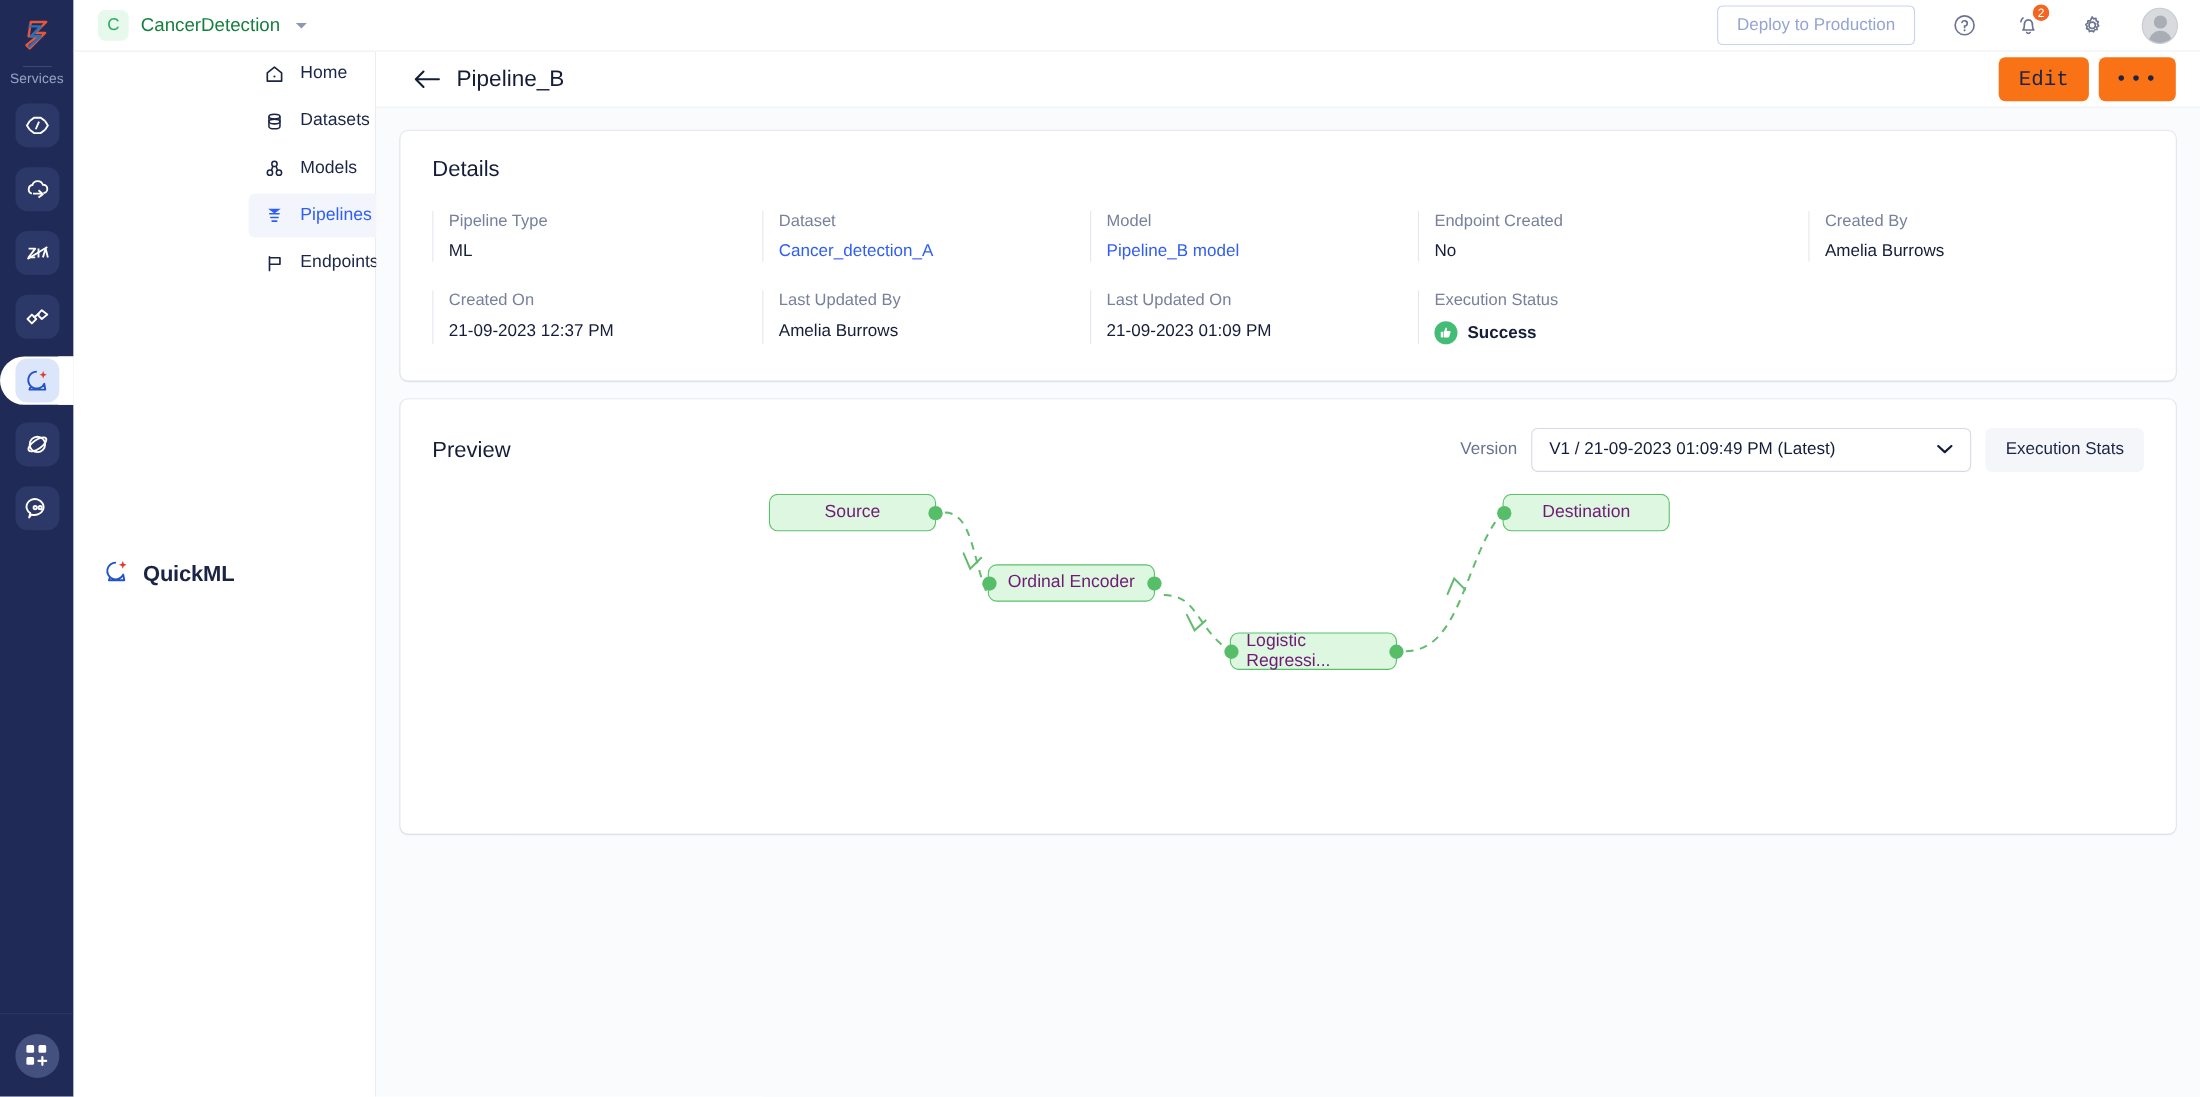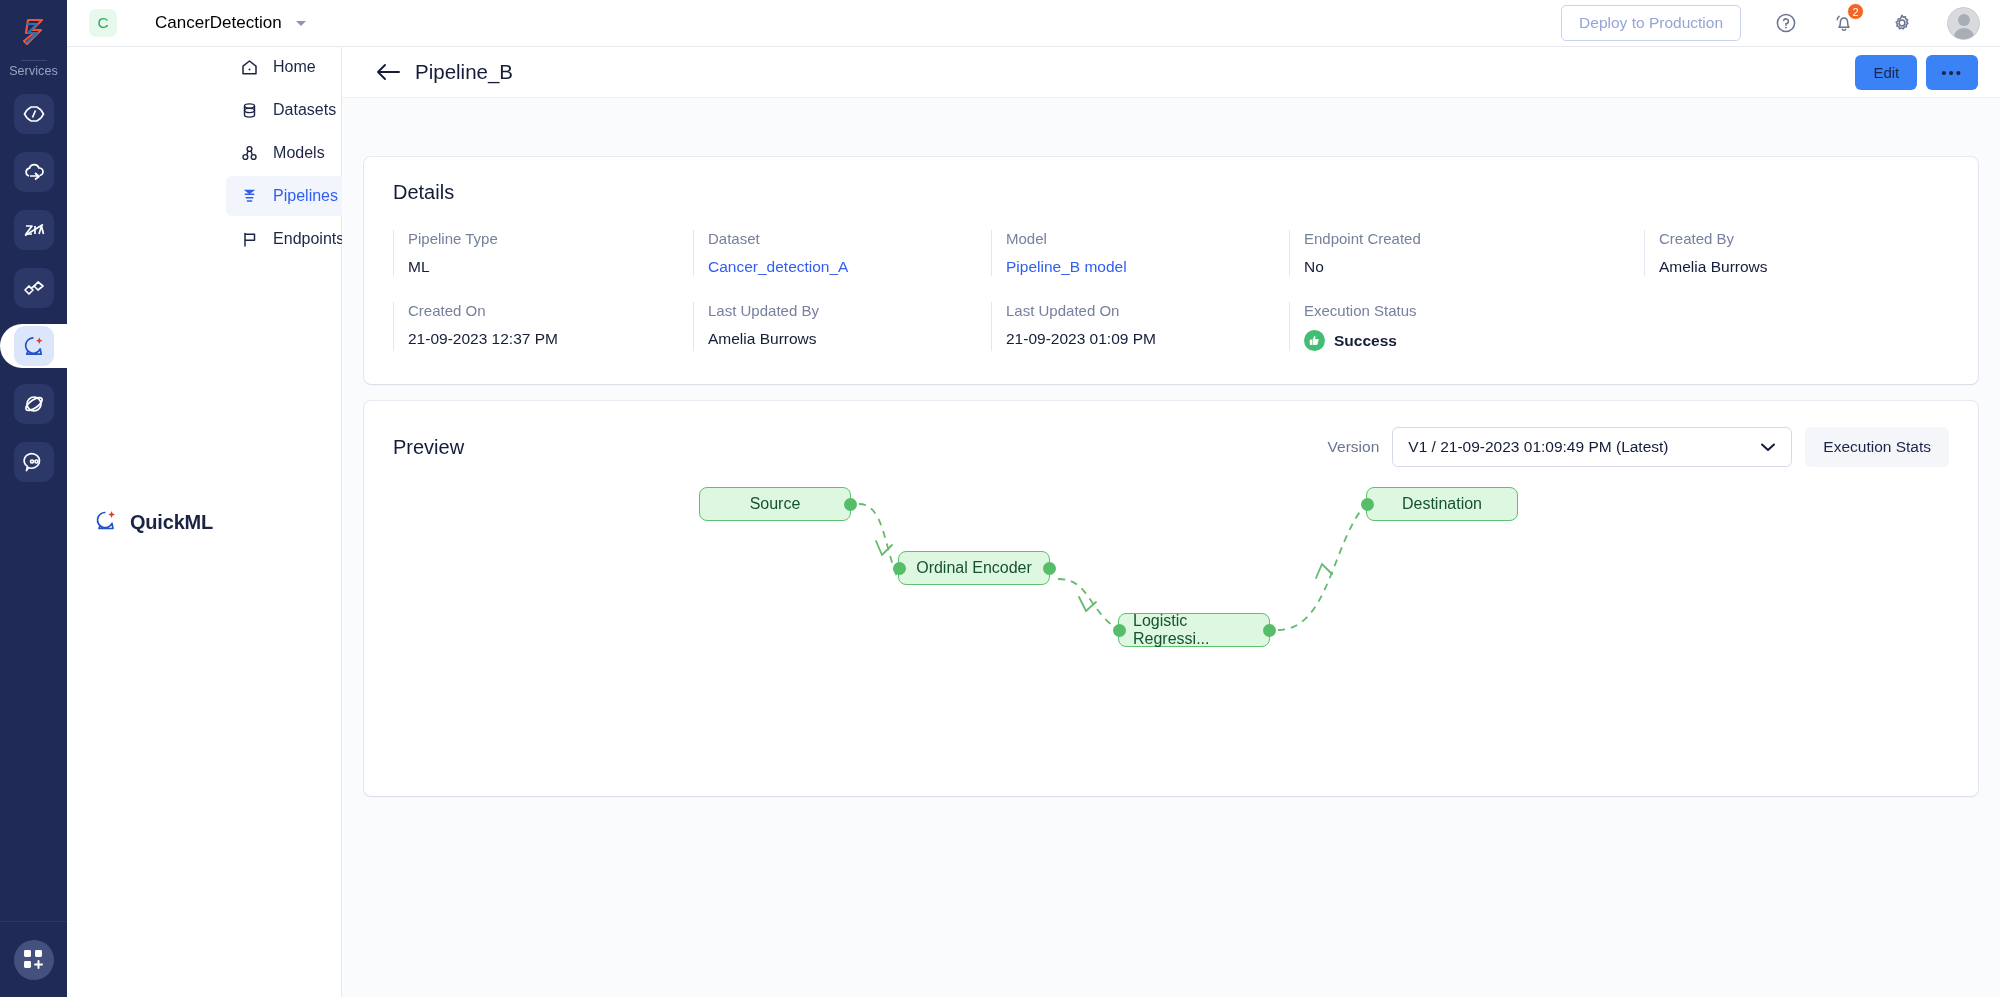--- a/index.html
+++ b/index.html
@@ -58,21 +58,21 @@
     border-bottom: 1px solid #e8eaef;
     padding: 0 20px 0 22px;
     background: #ffffff;
   }
   .proj { display: flex; align-items: center; gap: 11px; }
   .proj-badge {
     width: 28px; height: 28px; border-radius: 7px; background: #e7f8ed;
     color: #2eab63; font-size: 15.5px; font-weight: 400;
     display: flex; align-items: center; justify-content: center;
   }
-  .proj-name { font-size: 17px; color: #000000; margin-left: 27px; }
+  .proj-name { font-size: 17px; color: #15803d; }
   .caret-down { width:0;height:0;border-left:5px solid transparent;border-right:5px solid transparent;
                 border-top:5.5px solid #8d97b4; margin-left:3px; }
   .topbar-right { margin-left: auto; display: flex; align-items: center; gap: 32px; }
   .deploy-btn {
     border: 1px solid #c9d3ef; border-radius: 5px;
     color: #95a4d4; font-size: 15.5px;
     padding: 8px 17px; background: #ffffff;
     white-space: nowrap;
   }
   .icon-btn { width:26px;height:26px;display:flex;align-items:center;justify-content:center;position:relative; }
@@ -119,33 +119,33 @@
   }
   .plus-circle {
     width: 22px; height: 22px; border-radius: 6px;
     border: 1px solid #ced3de; color:#9ba3b5; font-size:14px;
     display:flex;align-items:center;justify-content:center;
   }
   .create-label { font-size: 16px; color: #1c2546; }
 
   
   .content { flex: 1; min-width: 0; display: flex; flex-direction: column;
-             background: #fafbfd; gap: 38px; }
+             background: #fafbfd; }
   .content-head {
     height: 51px; flex: 0 0 51px; background: #ffffff;
     display:flex; align-items:center; padding: 0 22px 0 32px;
     border-bottom: 1px solid #eef0f4;
   }
   .back-arrow { width: 30px; height: 22px; margin-right: 11px; }
   .page-title { font-size: 20.5px; color: #141c38; }
   .head-actions { margin-left:auto; display:flex; gap: 9px; }
   .pill-btn {
-    background: #3b82f6; border-radius: 6px; border: none;
-    font-size: 15px; color: #1c2546;
-    padding: 9px 18px; font-family: Liberation Sans, sans-serif;
+    background: #f97316; border-radius: 6px; border: none;
+    font-size: 19px; color: #1c2546;
+    padding: 9px 18px; font-family: Liberation Mono, monospace;
   }
   .pill-btn.dots { padding: 9px 15px; letter-spacing: 2px; }
 
   .scroll { flex: 1; overflow: hidden; padding: 21px 22px 0 22px; }
 
   .card {
     background: #ffffff; border-radius: 7px;
     box-shadow: 0 1px 2px rgba(25,35,70,.07), 0 0 0 1px rgba(228,232,240,.9);
   }
   .card-details { padding: 24px 29px 33px; }
@@ -178,21 +178,21 @@
   }
 
   
   .graph { position: absolute; left: 0; top: 86px; right: 0; bottom: 0; overflow: hidden; }
   .graph svg { position:absolute; left:0; top:0; }
   .node {
     position: absolute;
     background: #ddf7e0; border: 1.6px solid #5cc16c;
     border-radius: 8px; height: 34px;
     display:flex; align-items:center; justify-content:center;
-    font-size: 16px; color: #14532d;
+    font-size: 16px; color: #701a75;
     padding: 0 14px;
   }
   .handle {
     position:absolute; top: 50%; width: 13px; height: 13px;
     background:#56bd69; border-radius:50%; margin-top: -6.5px;
   }
   .handle.out { right: -6.5px; }
   .handle.in  { left: -6.5px; }
 </style>
 </head>

